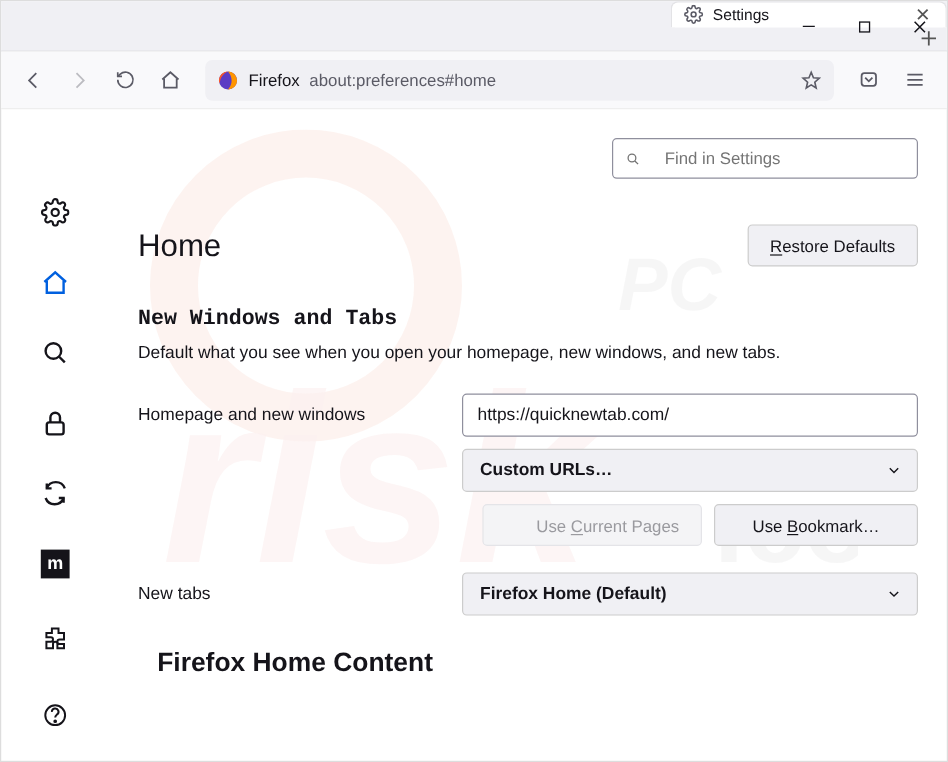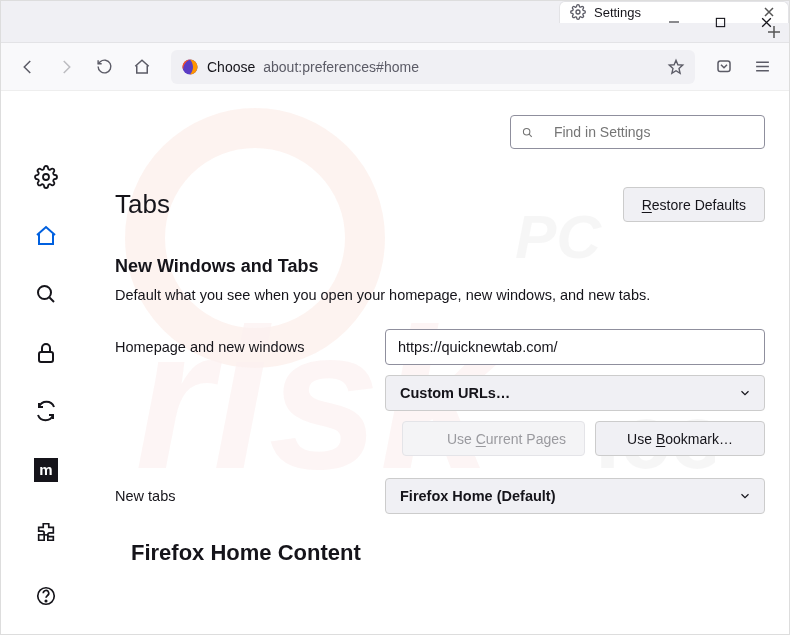--- a/index.html
+++ b/index.html
@@ -45,21 +45,21 @@
 .main { flex:1; padding: 24px 24px 0 24px; }
 .searchrow { display:flex; justify-content:flex-end; margin-bottom: 38px; }
 .searchbox { width: 255px; height: 34px; border:1px solid #8f8f9d; border-radius:4px; display:flex; align-items:center; padding:0 10px; gap:20px; color:#737373; }
 .searchbox input { border:none; outline:none; background:transparent; font-size:14px; color:#737373; width:100%; }
 
 .headrow { display:flex; justify-content:space-between; align-items:center; margin-bottom: 34px; }
 .headrow h1 { font-size: 26px; font-weight: 300; color:#15141a; }
 .btn { height: 35px; padding: 0 18px; border:1px solid #ccc; background:#f0f0f4; border-radius:4px; font-size:14px; color:#15141a; display:inline-flex; align-items:center; justify-content:center; cursor:pointer; }
 .btn.disabled { color:#9a9a9f; background:#f4f4f6; border-color:#e4e4e8;padding-left:44px; }
 
-.main h2 { font-size: 18px; font-weight:600; color:#15141a; margin-bottom: 10px; }
+.main h2 { font-size: 18px; font-weight:600; color:#15141a; margin-bottom: 10px; font-family: Liberation Mono, monospace; }
 .desc { font-size: 14.5px; color:#15141a; margin-bottom: 26px; }
 
 .formrow { display:flex; align-items:center; margin-bottom: 10px; }
 .formrow .lbl { width: 270px; font-size:14.5px; color:#15141a; }
 .formrow .ctrl { flex:1; }
 .select { height: 36px; border:1px solid #ccc; background:#f0f0f4; border-radius:4px; display:flex; align-items:center; padding:0 14px; font-size:14.5px; color:#15141a; font-weight:600; position:relative; }
 .select .chev { position:absolute; right:12px; color:#15141a; }
 .tinput { height: 36px; width:100%; border:1px solid #8f8f9d; border-radius:4px; padding:0 12px; font-size:14.5px; color:#15141a; outline:none; }
 .btnrow { display:flex; gap:10px; justify-content:flex-end; margin: 8px 0 22px 270px; }
 .btnrow .btn { min-width: 170px; }
@@ -146,21 +146,21 @@
         </svg>
     </div>
     <div class="urlbar">
       <span class="fxlogo">
         <svg width="18" height="18" viewBox="0 0 24 24">
             <circle cx="12" cy="12" r="10" fill="#5b3cc4"></circle>
             <path d="M12 2 C18 2 22 7 22 12 C22 18 17 22 12 22 C12 22 16 18 16 12 C16 6 12 2 12 2" fill="#ff9500"></path>
             <path d="M12 2 C6 2 2 7 2 12 C2 13 2 14 3 15 C3 9 7 4 12 2" fill="#ff5722"></path>
           </svg>
       </span>
-      <span class="label1">Choose</span>
+      <span class="label1">Firefox</span>
       <span class="label2">about:preferences#home</span>
       <span class="spacer"></span>
       <span class="star">
         <svg width="18" height="18" viewBox="0 0 24 24" fill="none" stroke="#5b5b66" stroke-width="1.8">
             <path d="M12 3 L14.5 9 L21 9.5 L16 14 L17.5 20.5 L12 17 L6.5 20.5 L8 14 L3 9.5 L9.5 9 Z"></path>
           </svg>
       </span>
     </div>
     <div class="tb-btn">
       <svg width="18" height="18" viewBox="0 0 24 24" fill="none" stroke="#5b5b66" stroke-width="2">
@@ -235,21 +235,21 @@
           <div class="searchbox">
             <svg width="15" height="15" viewBox="0 0 24 24" fill="none" stroke="#737373" stroke-width="2">
                 <circle cx="10.5" cy="10.5" r="6"></circle>
                 <path d="M20 20 L15 15"></path>
               </svg>
             <input type="text" placeholder="Find in Settings" style="">
           </div>
         </div>
 
         <div class="headrow">
-          <h1>Tabs</h1>
+          <h1>Home</h1>
           <div class="btn">
               <span><span class="u">R</span><span>estore Defaults</span></span>
             </div>
         </div>
 
         <h2>New Windows and Tabs</h2>
         <div class="desc">Default what you see when you open your homepage, new windows, and new tabs.</div>
 
         <div class="formrow">
           <div class="lbl">Homepage and new windows</div>

